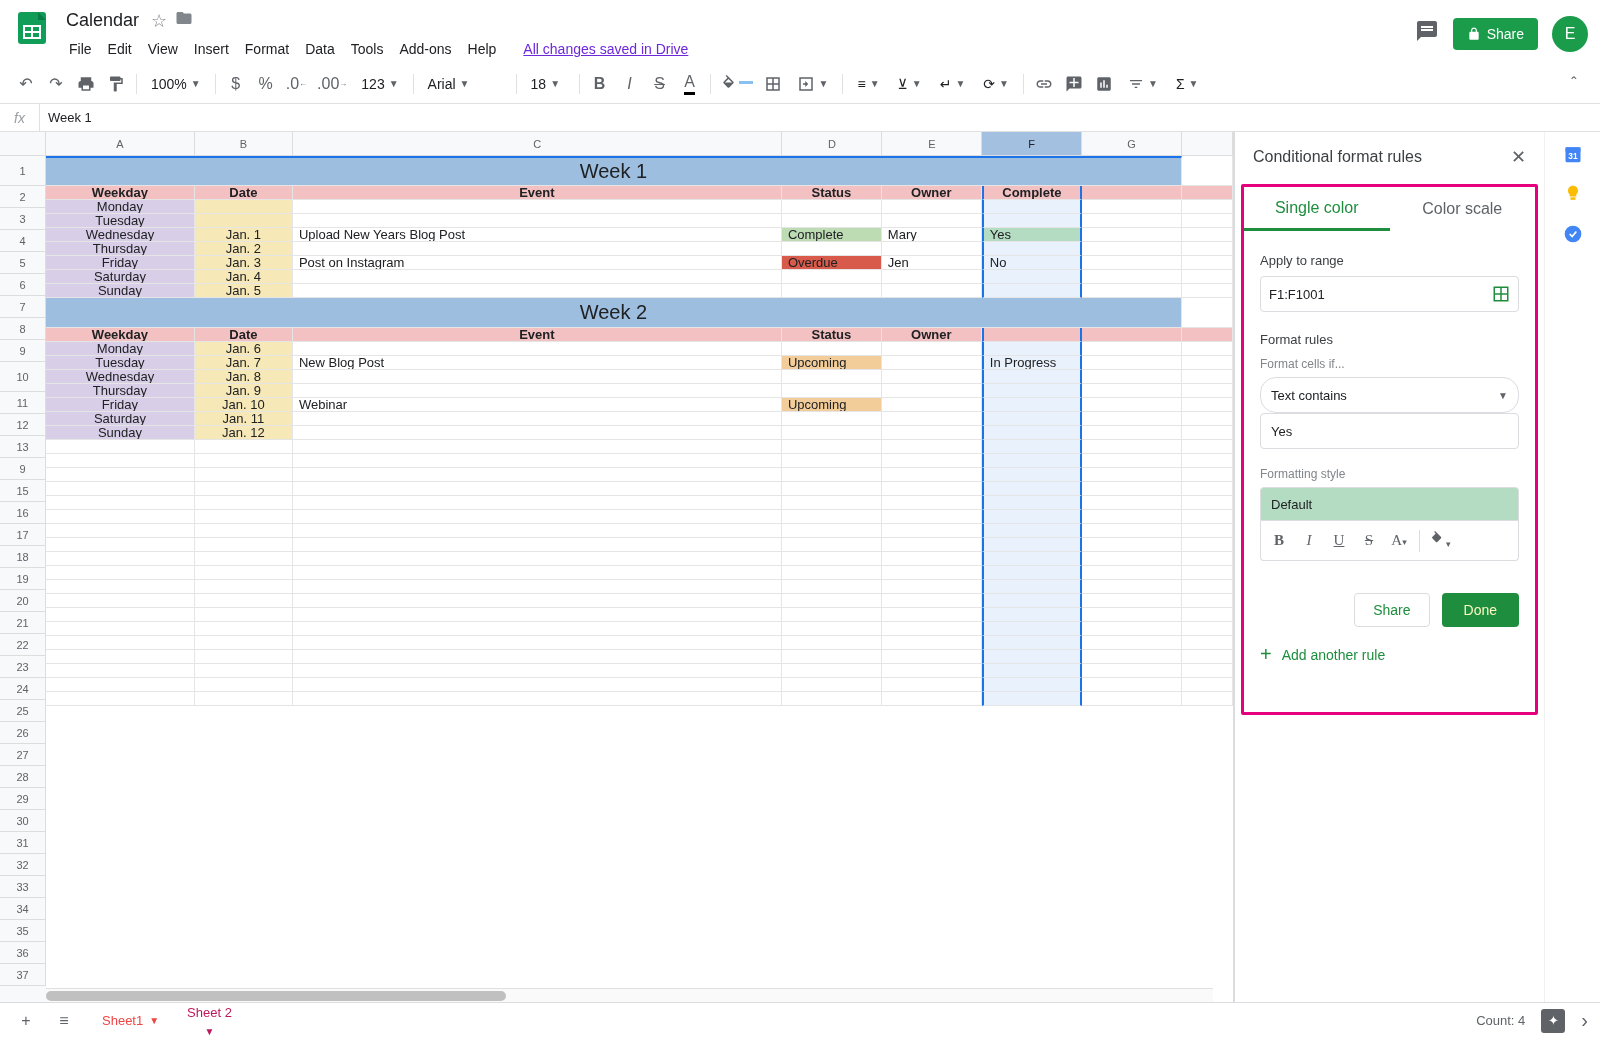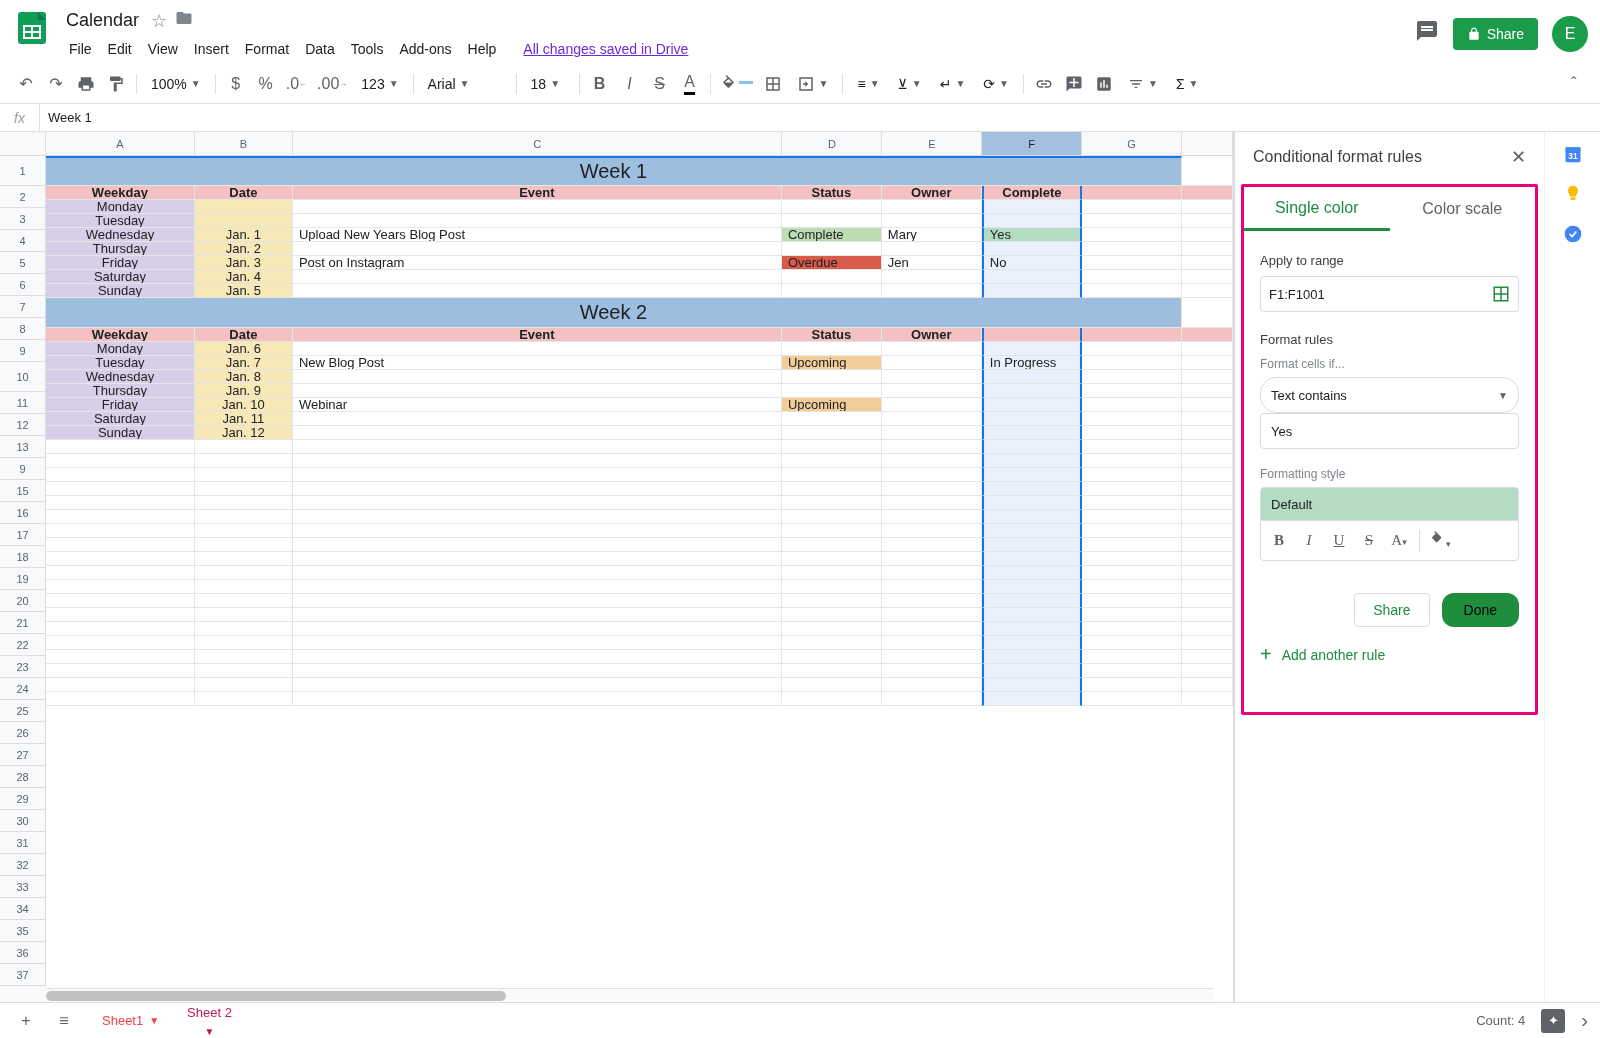--- a/index.html
+++ b/index.html
@@ -93,21 +93,21 @@
 .panel-sublabel { color:#80868b; font-size:12px; margin:10px 0 6px; }
 .range-input { display:flex; border:1px solid #dadce0; border-radius:4px; height:36px; align-items:center; padding:0 8px; justify-content:space-between; }
 .range-input .grid-icon { width:18px; height:18px; }
 .select-box { border:1px solid #dadce0; border-radius:16px; height:36px; display:flex; align-items:center; padding:0 10px; justify-content:space-between; cursor:pointer; }
 .text-input { border:1px solid #dadce0; border-radius:4px; height:36px; display:flex; align-items:center; padding:0 10px; }
 .style-preview { background:#b3dcc2; border:1px solid #dadce0; border-top-left-radius:4px; border-top-right-radius:4px; height:34px; display:flex; align-items:center; padding:0 10px; }
 .style-tools { border:1px solid #dadce0; border-top:none; border-bottom-left-radius:4px; border-bottom-right-radius:4px; height:40px; display:flex; align-items:center; padding:0 8px; gap:10px; }
 .style-tool { font-size:15px; color:#5f6368; cursor:pointer; font-family:Georgia,serif; min-width:20px; text-align:center; }
 .panel-actions { display:flex; justify-content:flex-end; gap:12px; margin-top:20px; padding:0 16px;}
 .btn-cancel { border:1px solid #dadce0; background:#fff; color:#1e8e3e; padding:8px 18px; border-radius:4px; cursor:pointer; font-size:14px;}
-.btn-done { background:#1e8e3e; color:#000000; border:none; padding:8px 22px; border-radius:12px; cursor:pointer; font-size:14px; font-weight:500;}
+.btn-done { background:#1e8e3e; color:#fef9c3; border:none; padding:8px 22px; border-radius:4px; cursor:pointer; font-size:14px; font-weight:500;}
 .add-rule { color:#1e8e3e; display:flex; align-items:center; gap:10px; padding:16px; font-size:14px; cursor:pointer; font-weight:500;}
 
 
 .bottom-bar { height:36px; border-top:1px solid #dadce0; display:flex; align-items:center; padding:0 12px; position:relative;}
 .bottom-left { display:flex; align-items:center; gap:10px; }
 .sheet-tab { padding:6px 14px; display:flex; align-items:center; gap:6px; font-size:13px; cursor:pointer; position:relative; color:#ef4444;}
 .sheet-tab.active { color:#be185d; font-weight:400;flex-direction:column; }
 .sheet-tab.active::after { content:''; position:absolute; bottom:-1px; left:0; right:0; height:3px; background:#1e8e3e; }
 .tab-caret { font-size:10px; }
 .bottom-right { margin-left:auto; display:flex; align-items:center; gap:16px; color:#5f6368; font-size:13px;}

